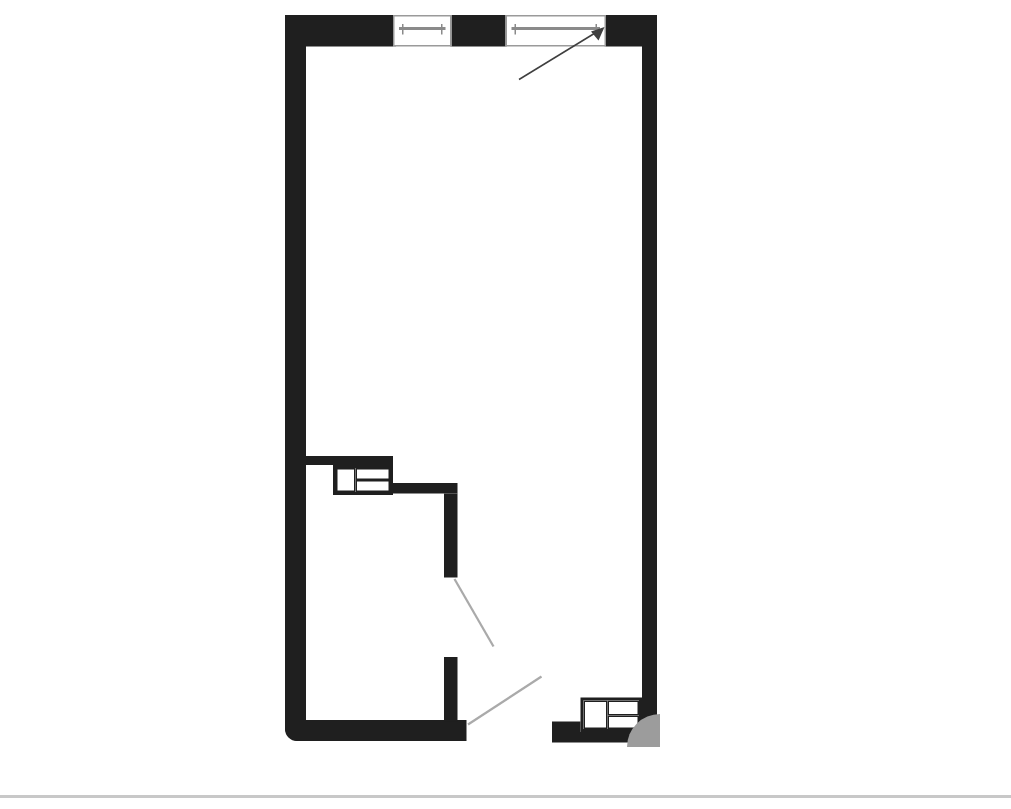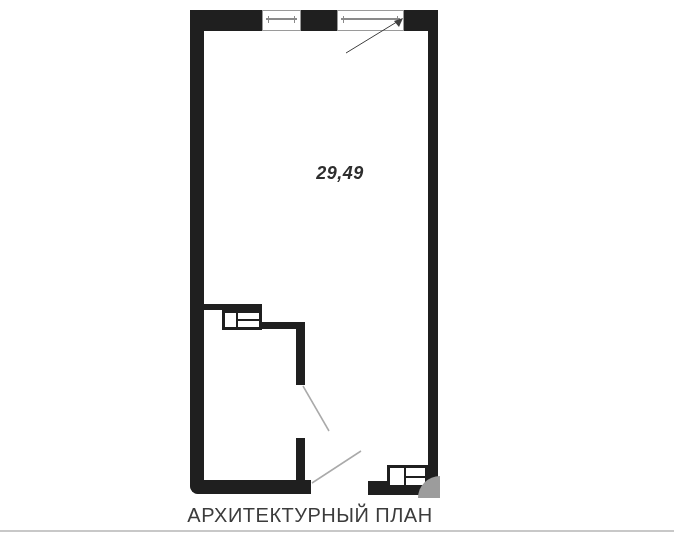--- a/index.html
+++ b/index.html
@@ -84,17 +84,15 @@
 
   <div class="corner-shade"></div>
 
   <svg class="lines-overlay" width="674" height="539" viewBox="0 0 674 539">
     <line x1="346" y1="53" x2="400" y2="20" stroke="#3f3f3f" stroke-width="1"></line>
     <polygon points="403,18 394,21 399,27" fill="#3f3f3f"></polygon>
     <line x1="303" y1="386" x2="329" y2="431" stroke="#aaaaaa" stroke-width="1.5"></line>
     <line x1="361" y1="451" x2="312" y2="483" stroke="#aaaaaa" stroke-width="1.5"></line>
   </svg>
 
-  <div class="area-label">29,49</div>
-  <div class="plan-caption">АРХИТЕКТУРНЫЙ ПЛАН</div>
   <div class="footer-divider"></div>
 
 </div>
 
 </body></html>

